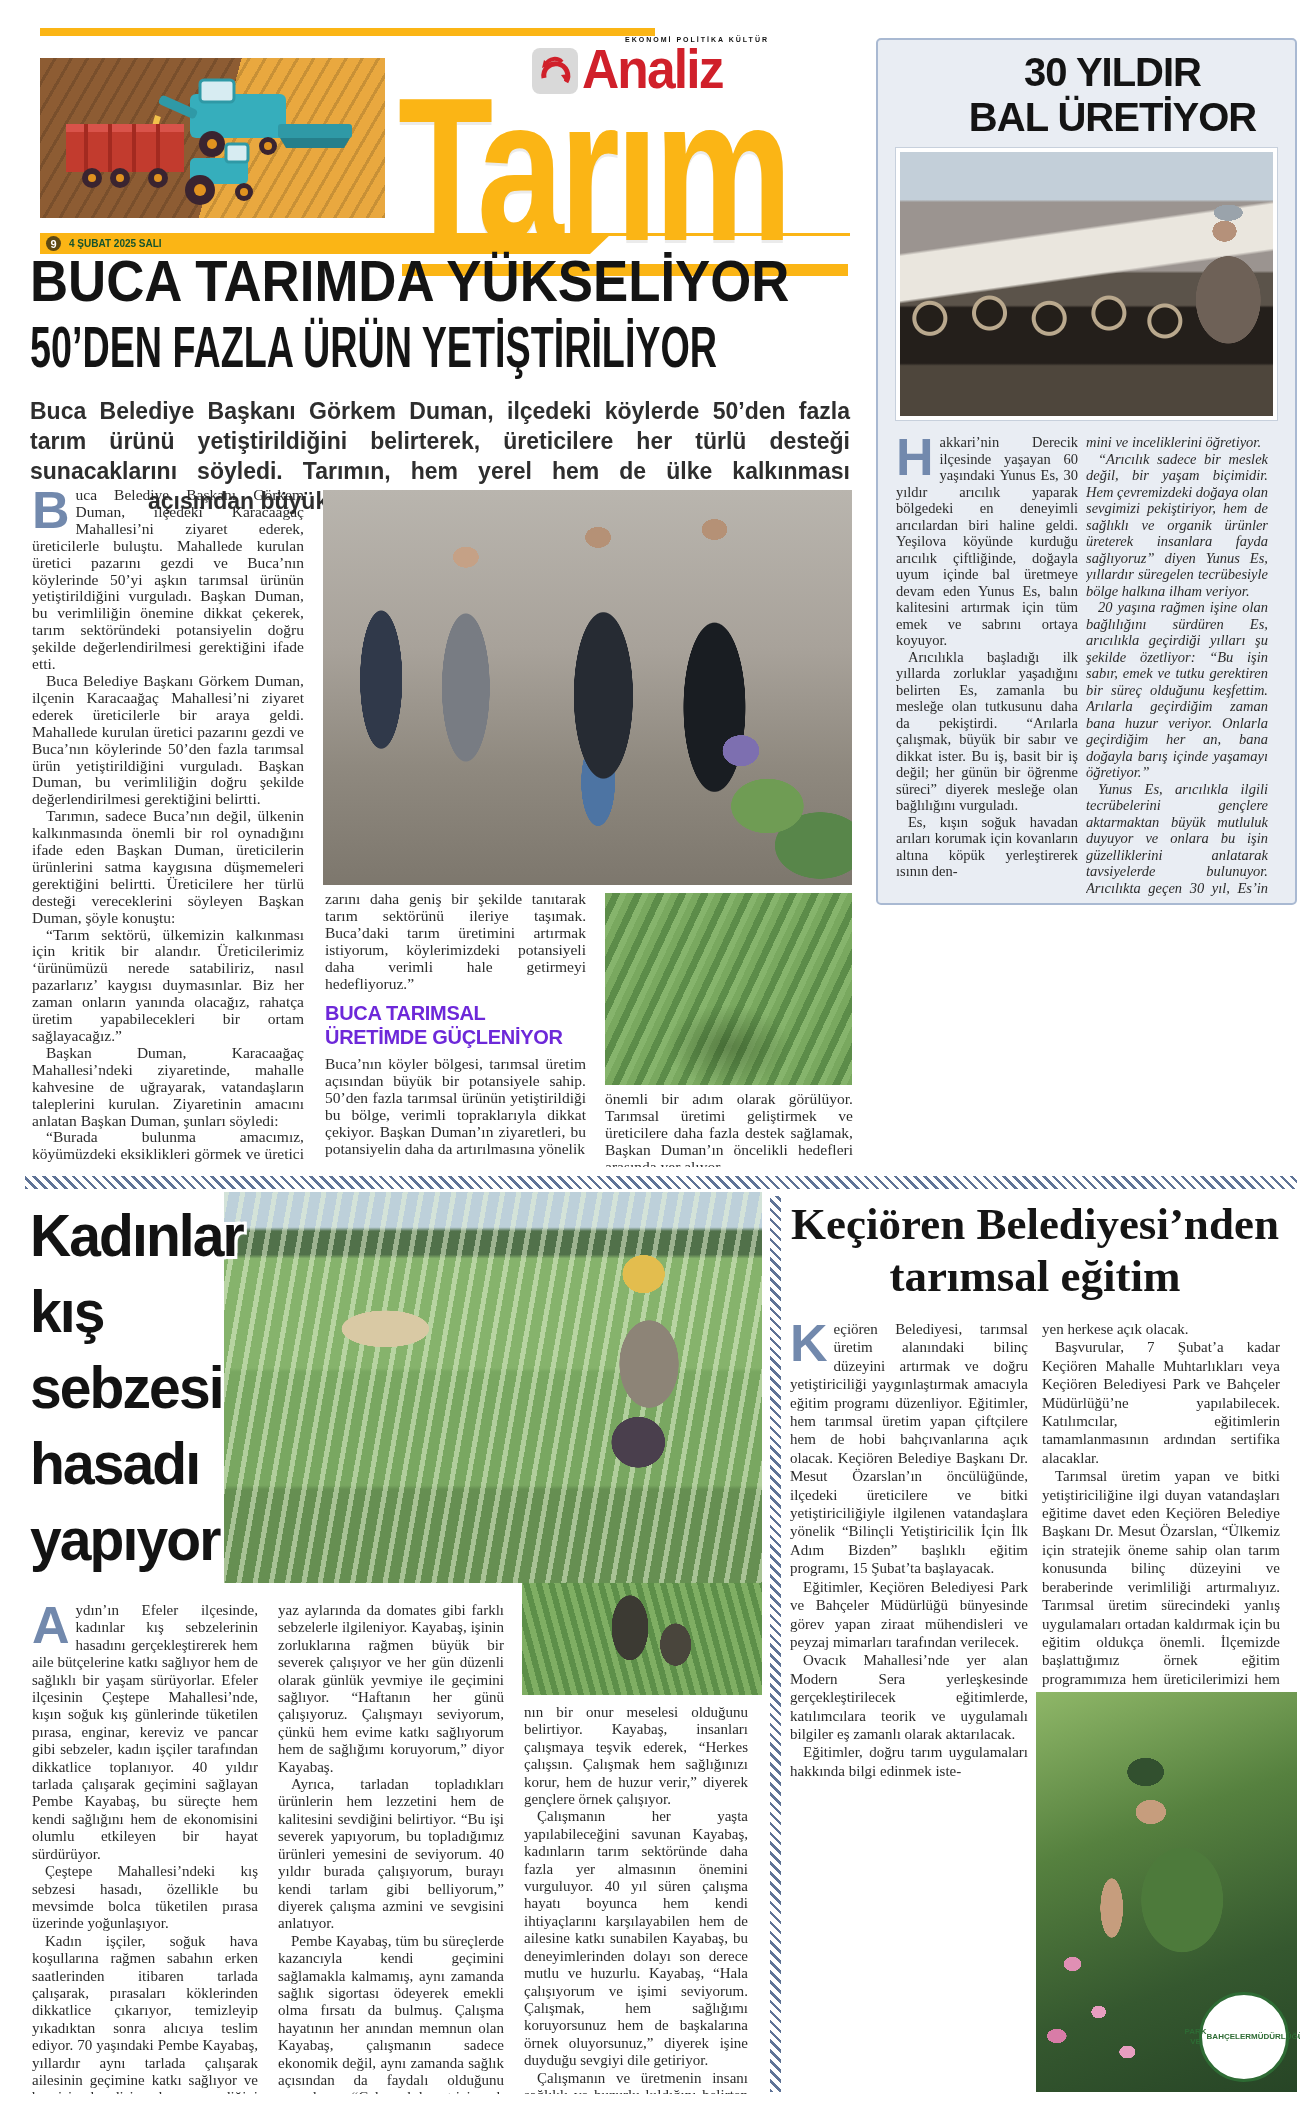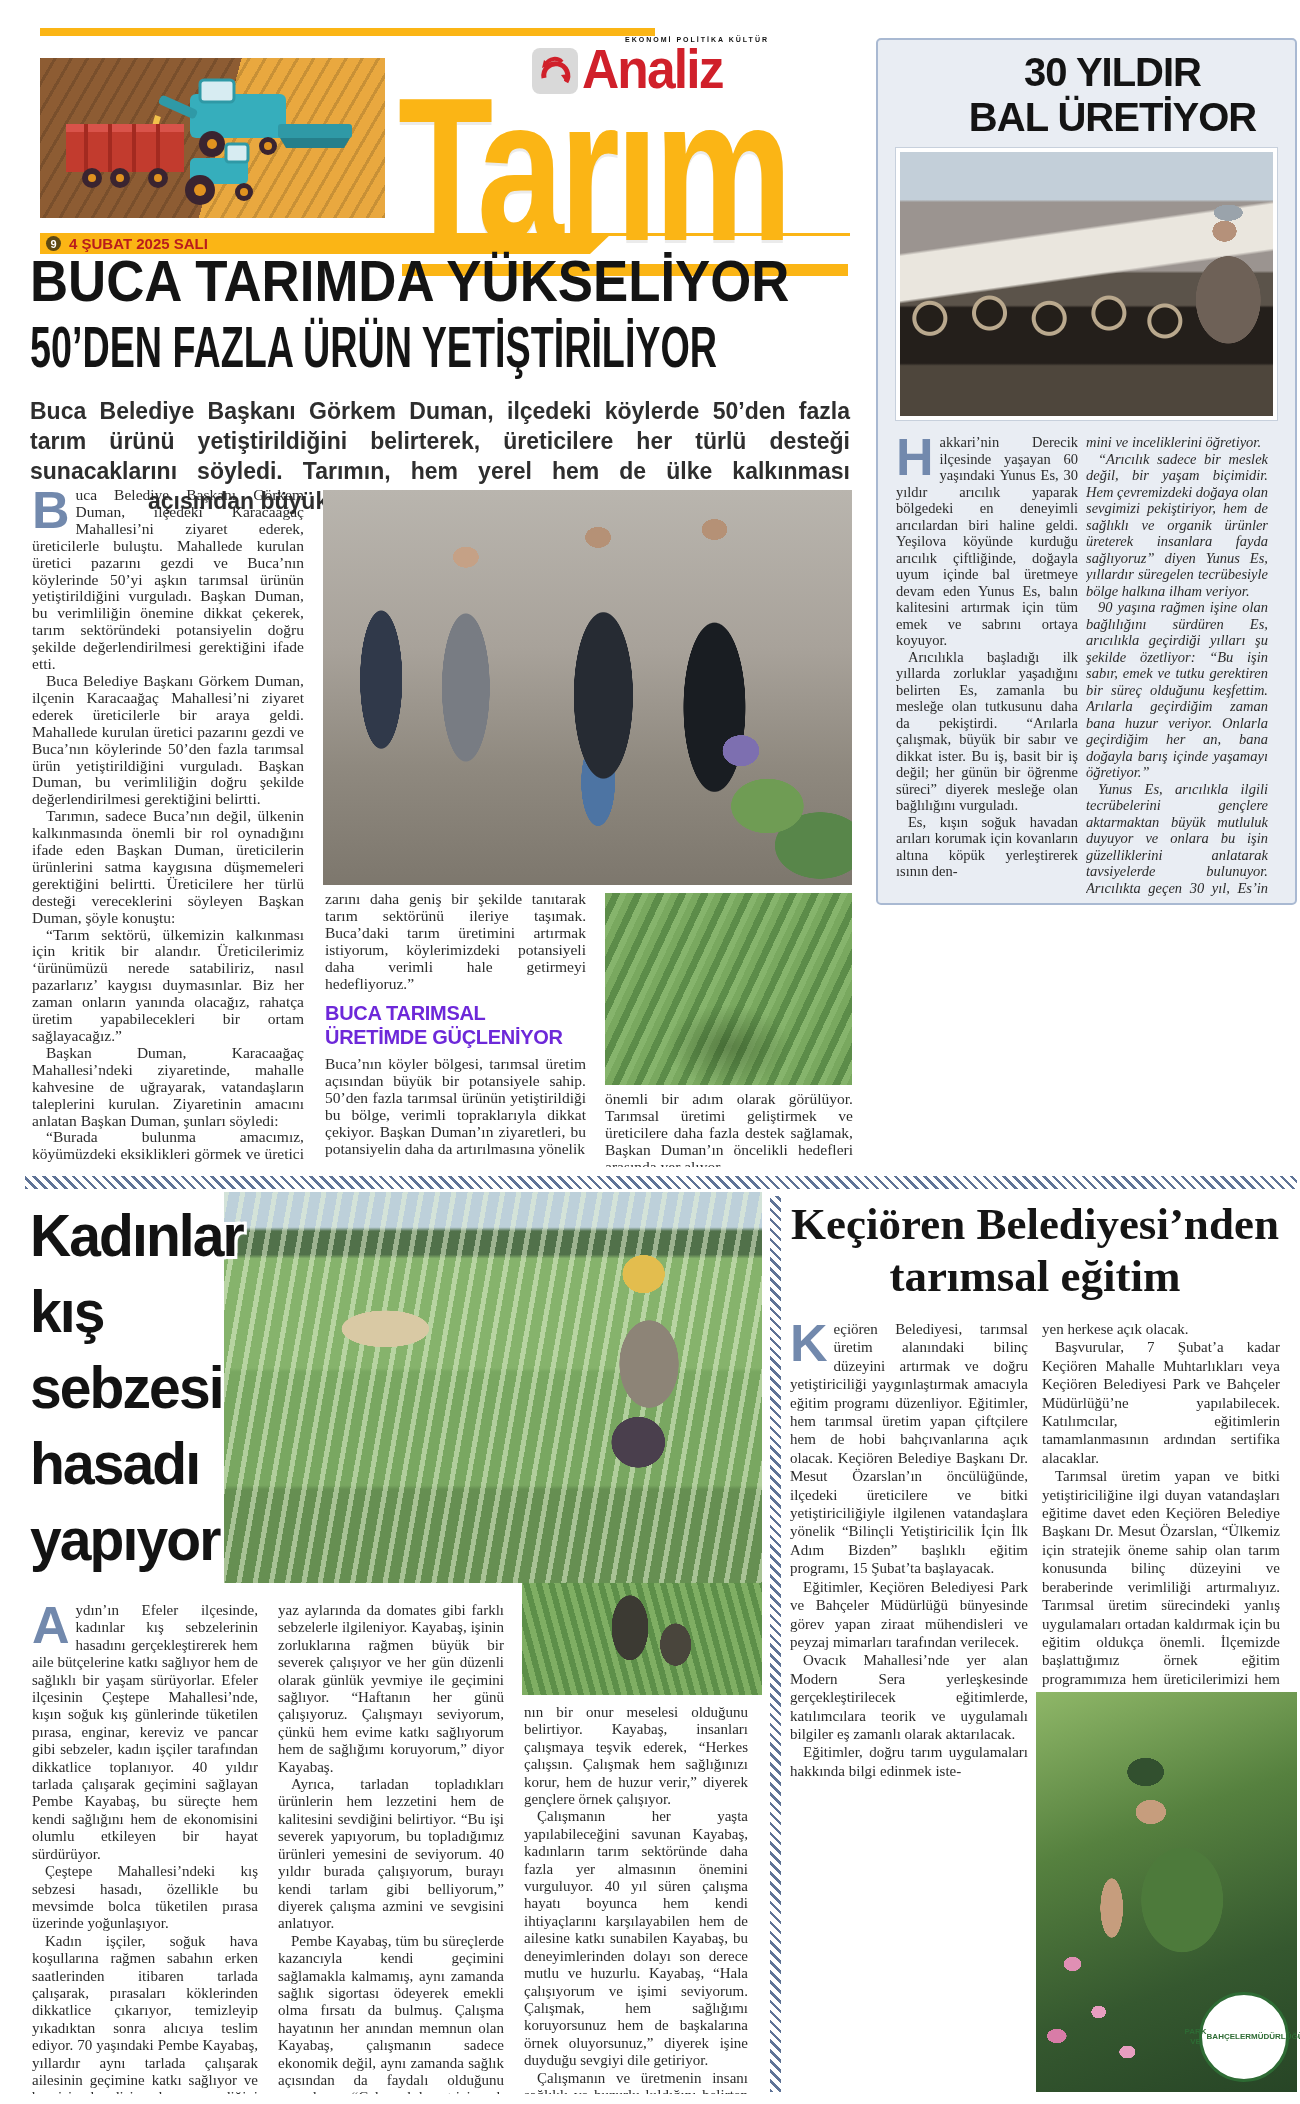--- a/index.html
+++ b/index.html
@@ -23,21 +23,21 @@
   .section-title{left:398px;top:66px;font-family:"Liberation Sans",sans-serif;font-weight:800;
          font-size:205px;line-height:1;color:var(--yellow);letter-spacing:-6px;
          transform:scaleX(.76);transform-origin:0 0;text-shadow:0 3px 0 rgba(0,0,0,.08);}
   .ribbon{left:40px;top:233px;width:572px;height:21px;background:var(--yellow);
           clip-path:polygon(0 0,100% 0,calc(100% - 22px) 100%,0 100%);
           display:flex;align-items:center;gap:8px;padding-left:6px;box-sizing:border-box;}
   .ribbon-line{left:606px;top:233px;width:244px;height:3px;background:var(--yellow);}
   .pagenum{width:15px;height:15px;border-radius:50%;background:#5d4812;color:#fff;
            font-family:"Liberation Sans",sans-serif;font-weight:700;font-size:11px;
            display:flex;align-items:center;justify-content:center;}
-  .date{font-family:"Liberation Sans",sans-serif;font-weight:700;font-size:15px;color:#b91c1c;}
+  .date{font-family:"Liberation Sans",sans-serif;font-weight:700;font-size:10px;color:#14532d;}
 
   
   .hl{left:30px;font-family:"Liberation Sans",sans-serif;font-weight:800;color:#141414;
       font-size:58px;line-height:1;white-space:nowrap;transform-origin:0 0;}
   .hl1{top:252px;transform:scaleX(.91);}
   .hl2{top:318px;transform:scaleX(.65);}
   .lede{left:30px;top:396px;width:820px;font-family:"Liberation Sans",sans-serif;
         font-weight:600;font-size:23px;line-height:30px;color:#2e2e2e;
         text-align:justify;text-align-last:center;}
   .bodycol{font-size:15.5px;line-height:16.9px;text-align:justify;overflow:hidden;}
@@ -239,21 +239,21 @@
   <div class="abs beephoto"></div>
 
   <div class="abs hcol hcol1">
     <p><span class="dc">H</span><span>akkari’nin Derecik ilçesinde yaşayan 60 yaşındaki Yunus Es, 30 yıldır arıcılık yaparak bölgedeki en deneyimli arıcılardan biri haline geldi. Yeşilova köyünde kurduğu arıcılık çiftliğinde, doğayla uyum içinde bal üretmeye devam eden Yunus Es, balın kalitesini artırmak için tüm emek ve sabrını ortaya koyuyor.</span></p>
     <p>Arıcılıkla başladığı ilk yıllarda zorluklar yaşadığını belirten Es, zamanla bu mesleğe olan tutkusunu daha da pekiştirdi. “Arılarla çalışmak, büyük bir sabır ve dikkat ister. Bu iş, basit bir iş değil; her günün bir öğrenme süreci” diyerek mesleğe olan bağlılığını vurguladı.</p>
     <p>Es, kışın soğuk havadan arıları korumak için kovanların altına köpük yerleştirerek ısının den-</p>
   </div>
   <div class="abs hcol hcol2">
     <p>mini ve inceliklerini öğretiyor.</p>
     <p>“Arıcılık sadece bir meslek değil, bir yaşam biçimidir. Hem çevremizdeki doğaya olan sevgimizi pekiştiriyor, hem de sağlıklı ve organik ürünler üreterek insanlara fayda sağlıyoruz” diyen Yunus Es, yıllardır süregelen tecrübesiyle bölge halkına ilham veriyor.</p>
-    <p>90 yaşına rağmen işine olan bağlılığını sürdüren Es, arıcılıkla geçirdiği yılları şu şekilde özetliyor: “Bu işin sabır, emek ve tutku gerektiren bir süreç olduğunu keşfettim. Arılarla geçirdiğim zaman bana huzur veriyor. Onlarla geçirdiğim her an, bana doğayla barış içinde yaşamayı öğretiyor.”</p>
+    <p>20 yaşına rağmen işine olan bağlılığını sürdüren Es, arıcılıkla geçirdiği yılları şu şekilde özetliyor: “Bu işin sabır, emek ve tutku gerektiren bir süreç olduğunu keşfettim. Arılarla geçirdiğim zaman bana huzur veriyor. Onlarla geçirdiğim her an, bana doğayla barış içinde yaşamayı öğretiyor.”</p>
     <p>Yunus Es, arıcılıkla ilgili tecrübelerini gençlere aktarmaktan büyük mutluluk duyuyor ve onlara bu işin güzelliklerini anlatarak tavsiyelerde bulunuyor. Arıcılıkta geçen 30 yıl, Es’in hayatını sadece ekonomik değil, ruhsal olarak da besledi. Hem doğaya olan sevgisi hem de işine olan tutkusu, Hakkari’nin Derecik ilçesinde onun bal hikayesiyle devam ediyor.</p>
   </div>
 
   <div class="abs hatch hatch-h"></div>
   <div class="abs hatch hatch-v"></div>
 
   <div class="abs photoW"></div>
   <div class="abs photoW2"></div>
   <div class="abs whl" style="top:1206px">Kadınlar</div>
   <div class="abs whl" style="top:1282px">kış</div>

